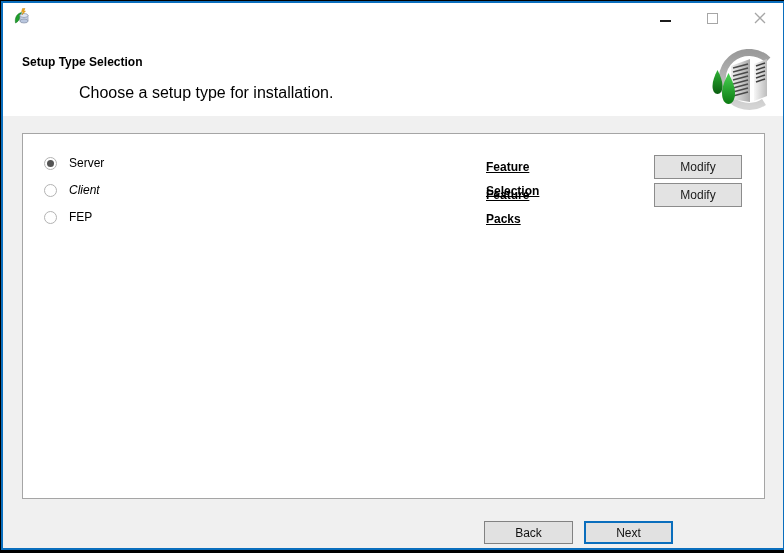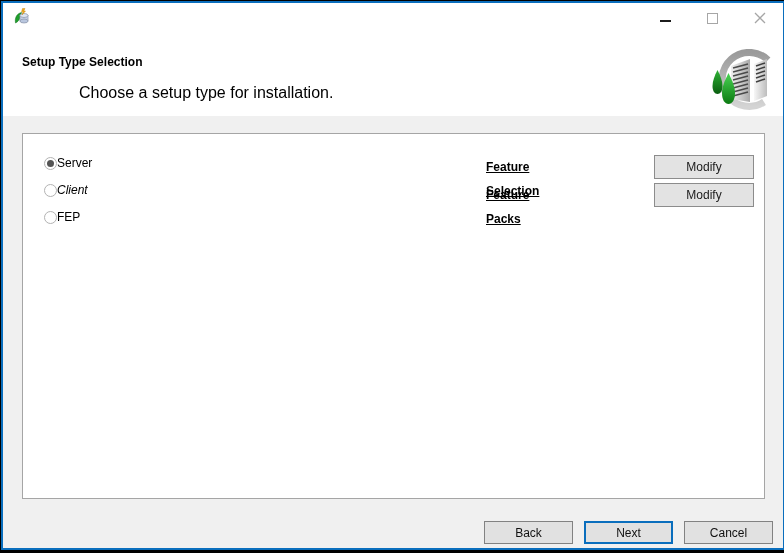--- a/index.html
+++ b/index.html
@@ -23,37 +23,37 @@
   .header{position:absolute;left:0;top:30px;right:0;height:83px;background:#fff;}
   .page-title{position:absolute;left:19px;top:22px;font-weight:bold;font-size:12px;}
   .page-subtitle{position:absolute;left:36px;top:51px;font-size:16px;margin-left:40px;}
   .logo{position:absolute;right:7px;top:16px;width:72px;height:64px;}
   
   .body-area{position:absolute;left:0;top:113px;right:0;bottom:0;background:#f0f0f0;}
   .content-box{
     position:absolute;left:19px;top:130px;width:741px;height:364px;box-sizing:content-box;
     background:#fff;border:1px solid #a5a5a5;
   }
-  .radio-row{position:absolute;left:21px;height:20px;display:flex;align-items:center;gap:0;}
+  .radio-row{position:absolute;left:21px;height:20px;display:flex;align-items:center;gap:12px;}
   .radio-row.r0{top:19px;}
   .radio-row.r1{top:46px;font-style:italic;}
   .radio-row.r2{top:73px;text-align:center;}
   .radio-circle{
     width:13px;height:13px;border-radius:50%;border:1px solid #b3b3b3;background:#fff;
     box-sizing:border-box;position:relative;flex:0 0 auto;
   }
   .radio-row.selected .radio-circle::after{
     content:"";position:absolute;left:2px;top:2px;width:7px;height:7px;border-radius:50%;background:#545454;
   }
   .feature-row{position:absolute;height:24px;}
   .feature-row.f0{top:21px;}
   .feature-row.f1{top:49px;}
   .feature-label{position:absolute;left:463px;top:0;line-height:24px;font-weight:bold;text-decoration:underline;}
   .modify-btn{
-    position:absolute;left:631px;top:0;width:100px;height:24px;box-sizing:border-box;
+    position:absolute;left:631px;top:0;width:88px;height:24px;box-sizing:border-box;
     background:#e3e3e3;border:1px solid #8c8c8c;
     display:flex;align-items:center;justify-content:center;font-size:12px;color:#1a1a1a;
   }
   
   .footer-btn{
     position:absolute;top:518px;width:89px;height:23px;box-sizing:border-box;
     background:#e1e1e1;border:1px solid #828282;
     display:flex;align-items:center;justify-content:center;font-size:12px;color:#111;
   }
   .btn-back{left:481px;}
@@ -162,15 +162,14 @@
     </div>
     <div class="feature-row f1">
       <span class="feature-label">Feature Packs</span>
       <div class="modify-btn">Modify</div>
     </div>
 
   </div>
 
   <div class="footer-btn btn-back">Back</div>
   <div class="footer-btn btn-next">Next</div>
-  <div class="footer-btn btn-cancel">Cancel</div>
 
 </div>
 
 </body></html>

